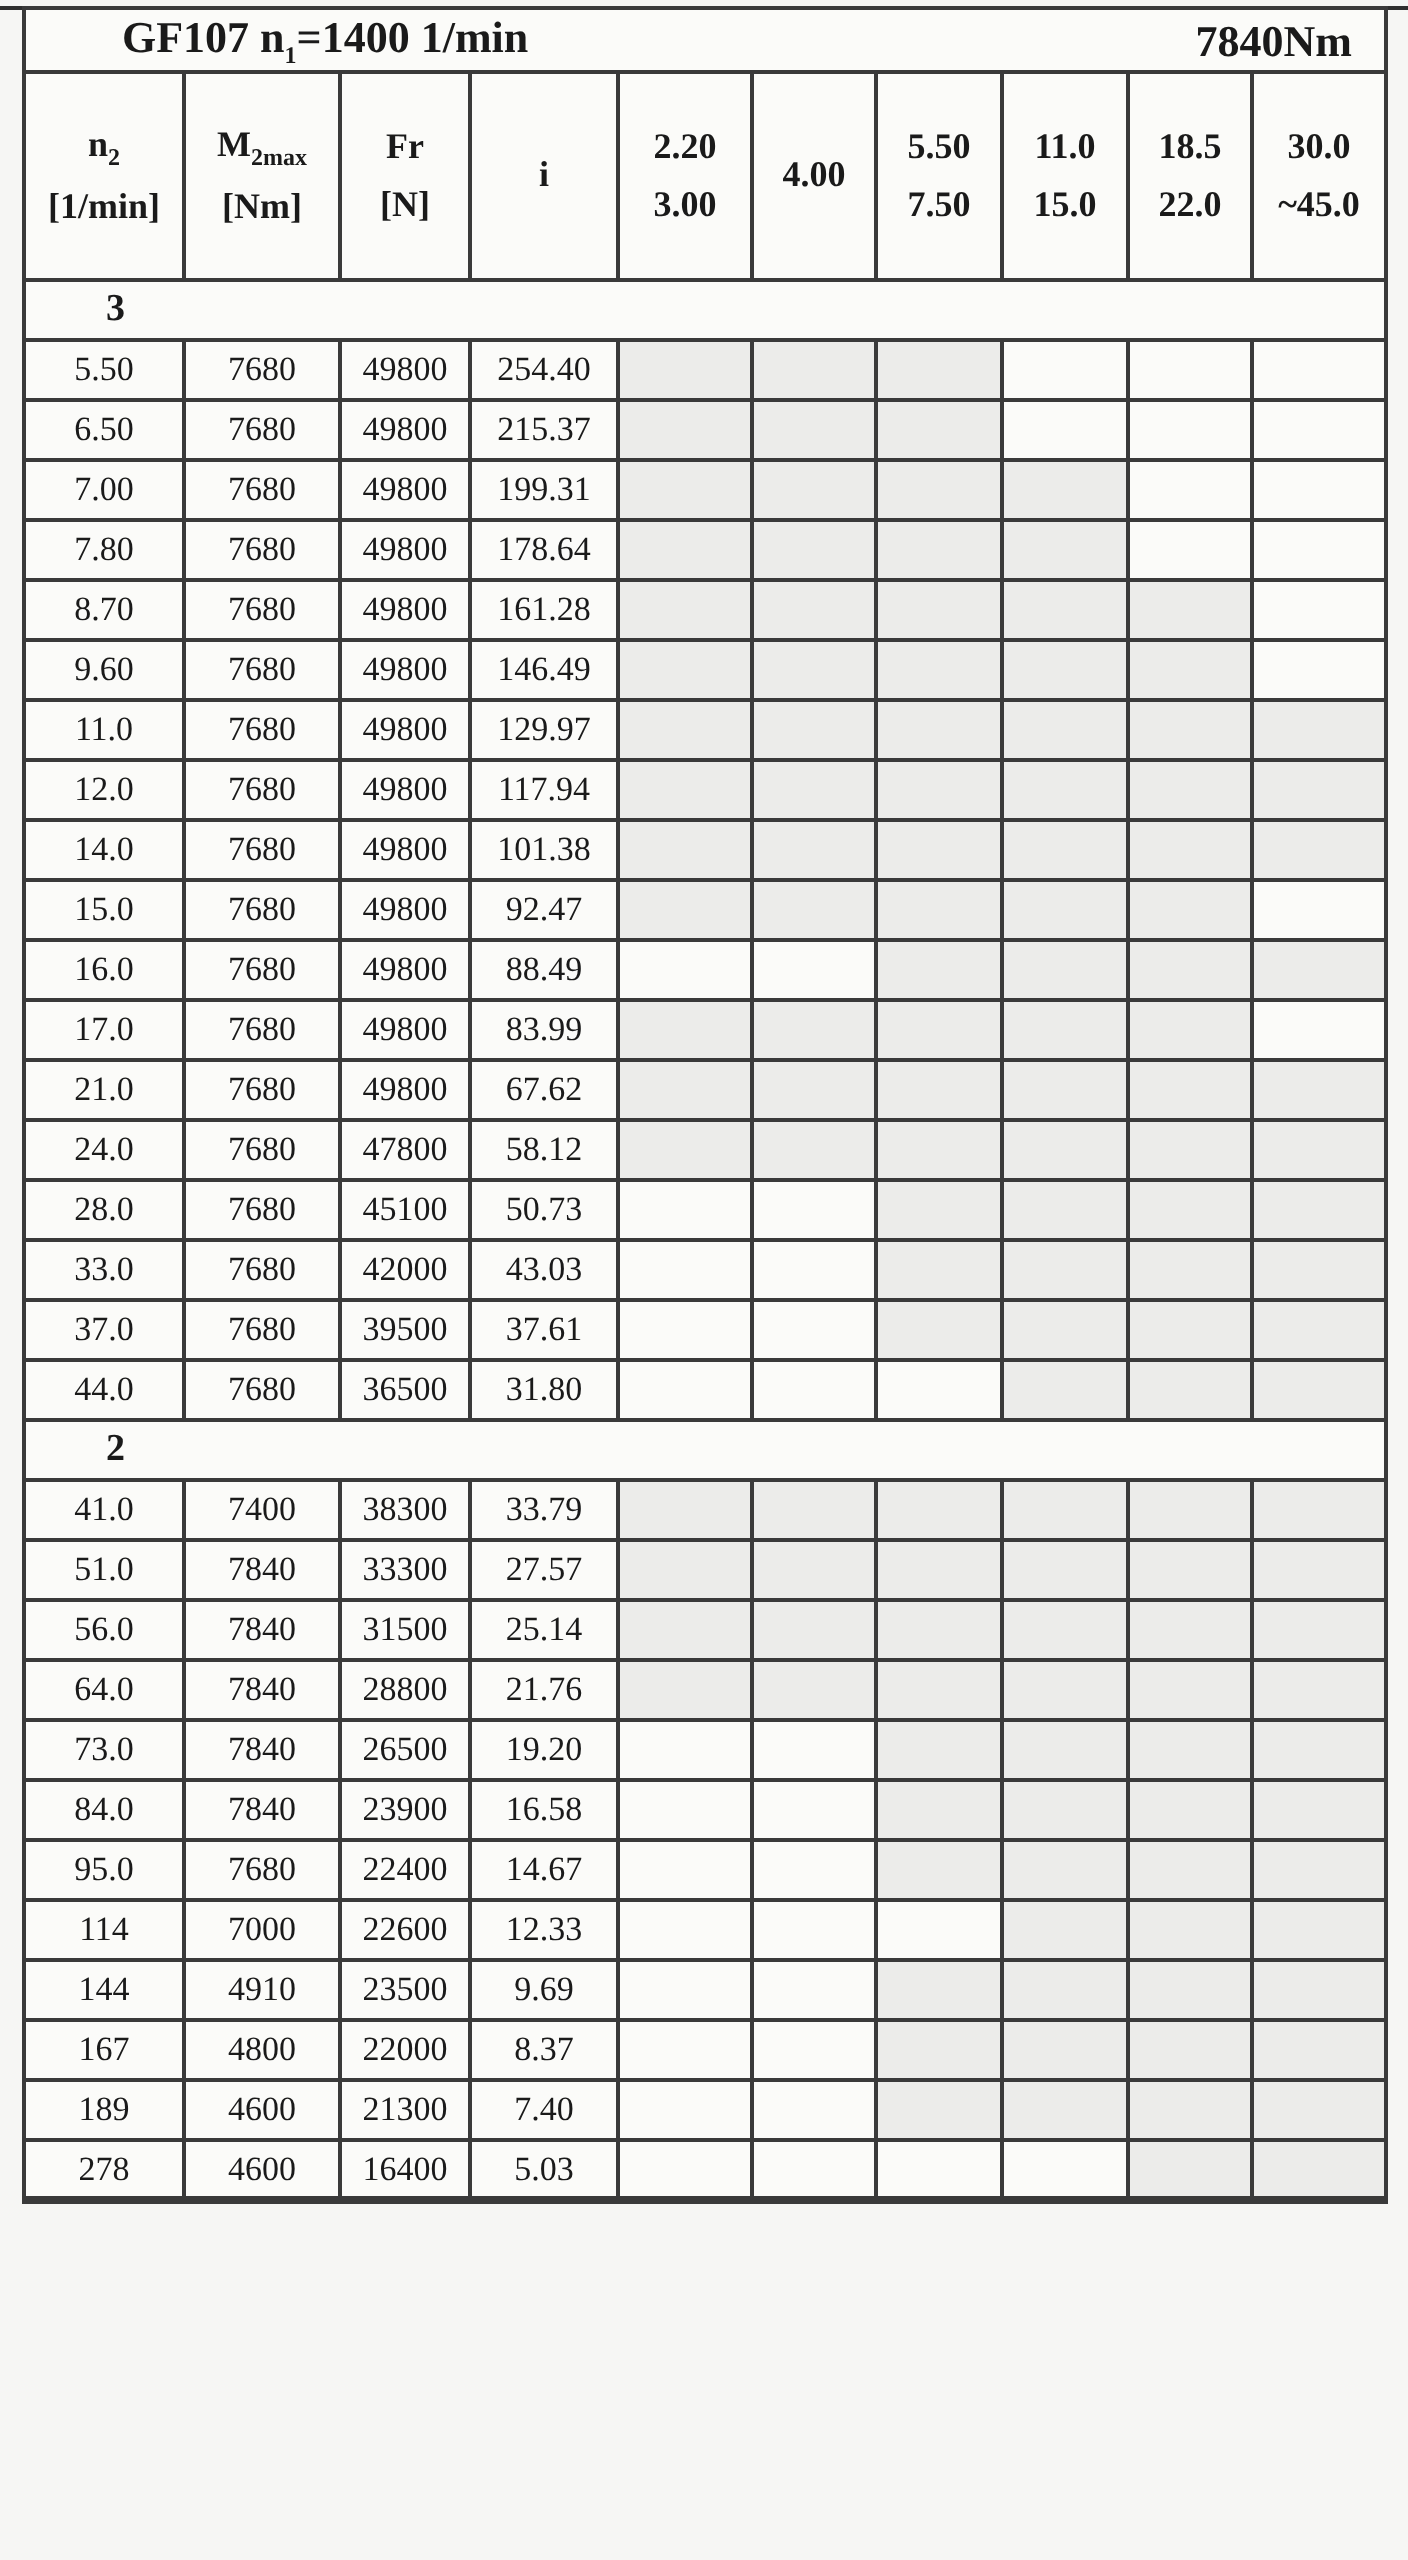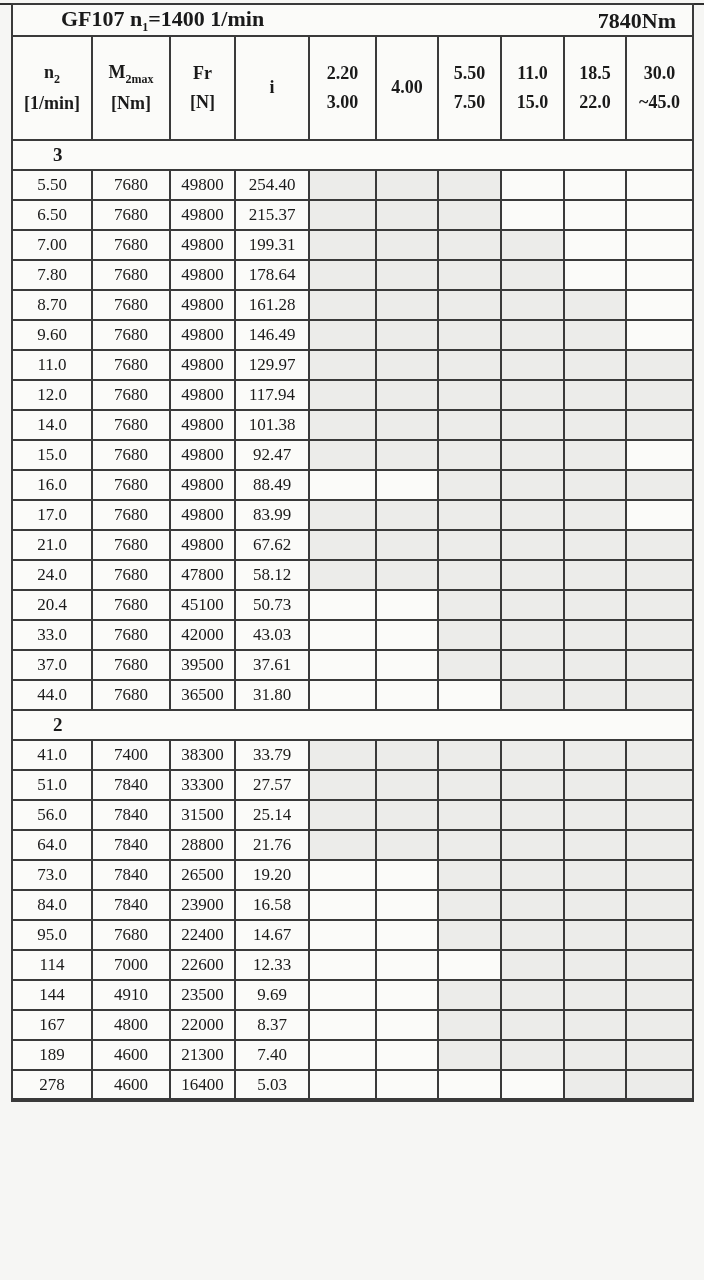--- a/index.html
+++ b/index.html
@@ -313,21 +313,21 @@
         <td data-name="cell-fr">47800</td>
         <td data-name="cell-i">58.12</td>
         <td class="shaded" data-name="ratio-cell-1"></td>
         <td class="shaded" data-name="ratio-cell-2"></td>
         <td class="shaded" data-name="ratio-cell-3"></td>
         <td class="shaded" data-name="ratio-cell-4"></td>
         <td class="shaded" data-name="ratio-cell-5"></td>
         <td class="shaded" data-name="ratio-cell-6"></td>
       </tr>
       <tr data-name="table-row">
-        <td data-name="cell-n2">20.4</td>
+        <td data-name="cell-n2">28.0</td>
         <td data-name="cell-m2max">7680</td>
         <td data-name="cell-fr">45100</td>
         <td data-name="cell-i">50.73</td>
         <td data-name="ratio-cell-1"></td>
         <td data-name="ratio-cell-2"></td>
         <td class="shaded" data-name="ratio-cell-3"></td>
         <td class="shaded" data-name="ratio-cell-4"></td>
         <td class="shaded" data-name="ratio-cell-5"></td>
         <td class="shaded" data-name="ratio-cell-6"></td>
       </tr>

